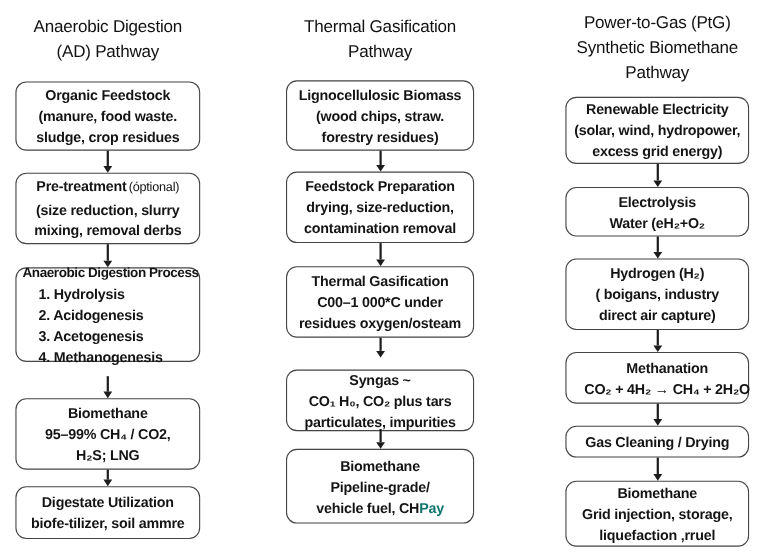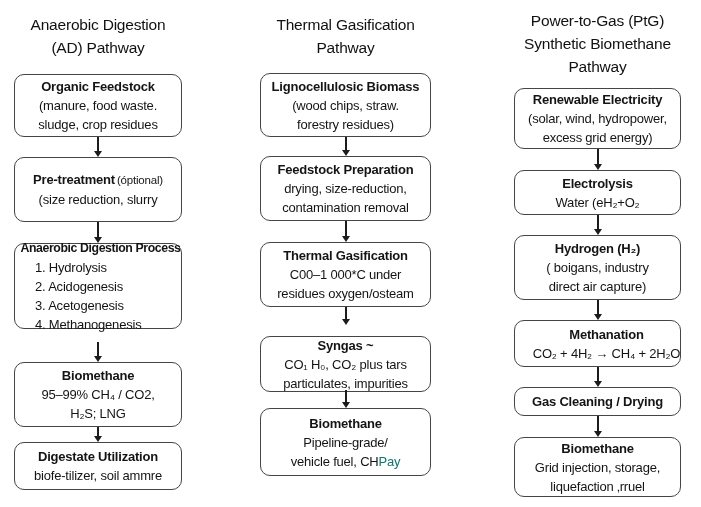--- a/index.html
+++ b/index.html
@@ -39,21 +39,21 @@
     flex-direction: column;
     justify-content: center;
     align-items: center;
     text-align: center;
     font-size: 13px;
     line-height: 19px;
     letter-spacing: -0.2px;
     padding: 4px 5px;
   }
   .box .bt { font-weight: 700; white-space: nowrap; }
-  .box .bl { font-weight: 400; white-space: nowrap; }
+  .box .bl { font-weight: 700; white-space: nowrap; }
   .box .bt.tight { font-size: 12.3px; letter-spacing: -0.4px; }
   .suffix {
     font-weight: 400;
     font-size: 11.5px;
     letter-spacing: -0.2px;
     margin-left: 2px;
   }
   .box.list-box { align-items: flex-start; padding-left: 10px; }
   .box.list-box .bt { align-self: center; }
   .box.list-box .bl { text-align: left; padding-left: 10px; }
@@ -131,20 +131,21 @@
 
   <div class="box l1">
     <div class="bt">Organic Feedstock</div>
     <div class="bl">(manure, food waste.</div>
     <div class="bl">sludge, crop residues</div>
   </div>
 
   <div class="box l2">
     <div class="bt"><span>Pre-treatment</span><span class="suffix">(óptional)</span></div>
     <div class="bl">(size reduction, slurry</div>
+    <div class="bl">mixing, removal derbs</div>
   </div>
 
   <div class="box l3 list-box">
     <div class="bt tight">Anaerobic Digestion Process</div>
     <div class="bl">1. Hydrolysis</div>
     <div class="bl">2. Acidogenesis</div>
     <div class="bl">3. Acetogenesis</div>
     <div class="bl">4. Methanogenesis</div>
   </div>
 

